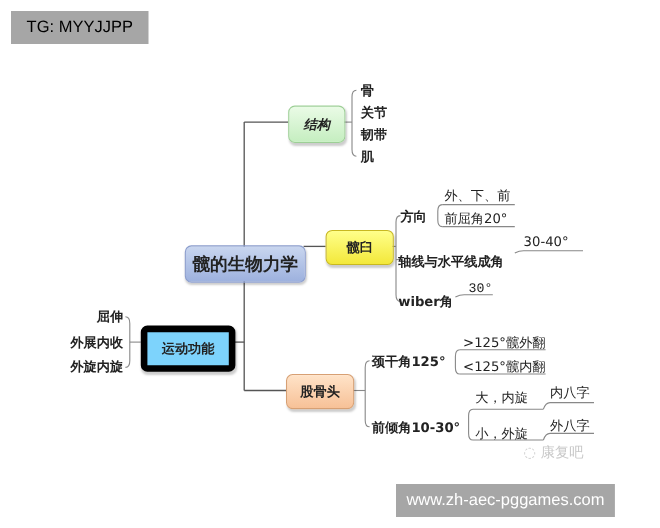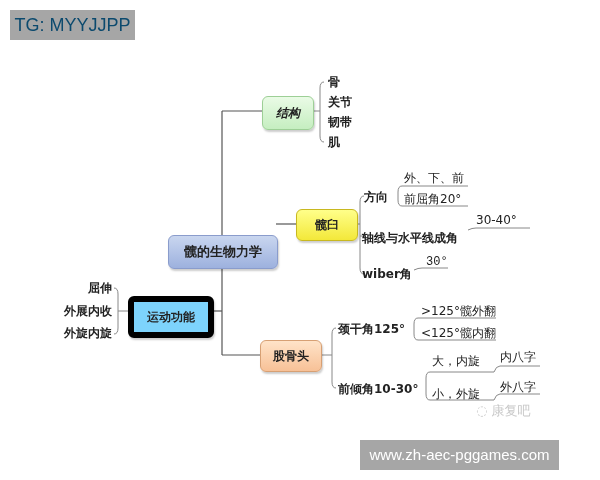--- a/index.html
+++ b/index.html
@@ -1,26 +1,26 @@
 <!DOCTYPE html>
 <html><head>
 <meta charset="utf-8">
 <style>
   html,body{margin:0;padding:0;}
   body{width:600px;height:480px;position:relative;background:#ffffff;overflow:hidden;
        font-family:"DejaVu Sans","Liberation Sans",sans-serif;color:#222;}
   .abs{position:absolute;}
-  .wm-top{left:10px;top:10px;width:125px;height:30px;background:#a6a6a6;color:#0c4a6e;
-          font-family:"Liberation Sans",sans-serif;font-size:18px;line-height:30px;text-align:center;}
+  .wm-top{left:10px;top:10px;width:125px;height:30px;background:#a6a6a6;color:#000000;
+          font-family:"Liberation Sans",sans-serif;font-size:15px;line-height:30px;text-align:center;}
   .wm-bot{left:360px;top:440px;width:199px;height:30px;background:#a6a6a6;color:#fff;
           font-family:"Liberation Sans",sans-serif;font-size:15px;line-height:30px;text-align:center;}
   .node{position:absolute;border-radius:6px;text-align:center;font-weight:bold;font-size:12px;
         box-shadow:1px 2px 2px rgba(0,0,0,0.2);}
-  .central{left:168px;top:235px;width:108px;height:32px;line-height:32px;
-           background:linear-gradient(#c9d6ef,#9db1de);border:1px solid #8a9ccc;font-size:13px;}
+  .central{left:168px;top:223px;width:108px;height:32px;line-height:32px;
+           background:linear-gradient(#c9d6ef,#9db1de);border:1px solid #8a9ccc;font-size:16px;}
   .n-struct{left:262px;top:96px;width:50px;height:32px;line-height:32px;
             background:linear-gradient(#eafbe6,#c5eec0);border:1px solid #9dcf96;font-style:italic;}
   .n-hip{left:296px;top:209px;width:60px;height:30px;line-height:30px;
          background:linear-gradient(#ffff8a,#f3e83a);border:1px solid #c8b820;}
   .n-femur{left:260px;top:340px;width:60px;height:30px;line-height:30px;
            background:linear-gradient(#ffe3c8,#f7c197);border:1px solid #d7a074;}
   .n-motion{left:128px;top:296px;width:74px;height:30px;line-height:30px;
             background:#7dd3fc;border:6px solid #000000;font-weight:bold;}
   .leaf{position:absolute;font-size:12px;white-space:nowrap;}
   .leaf.b{font-weight:bold;}

